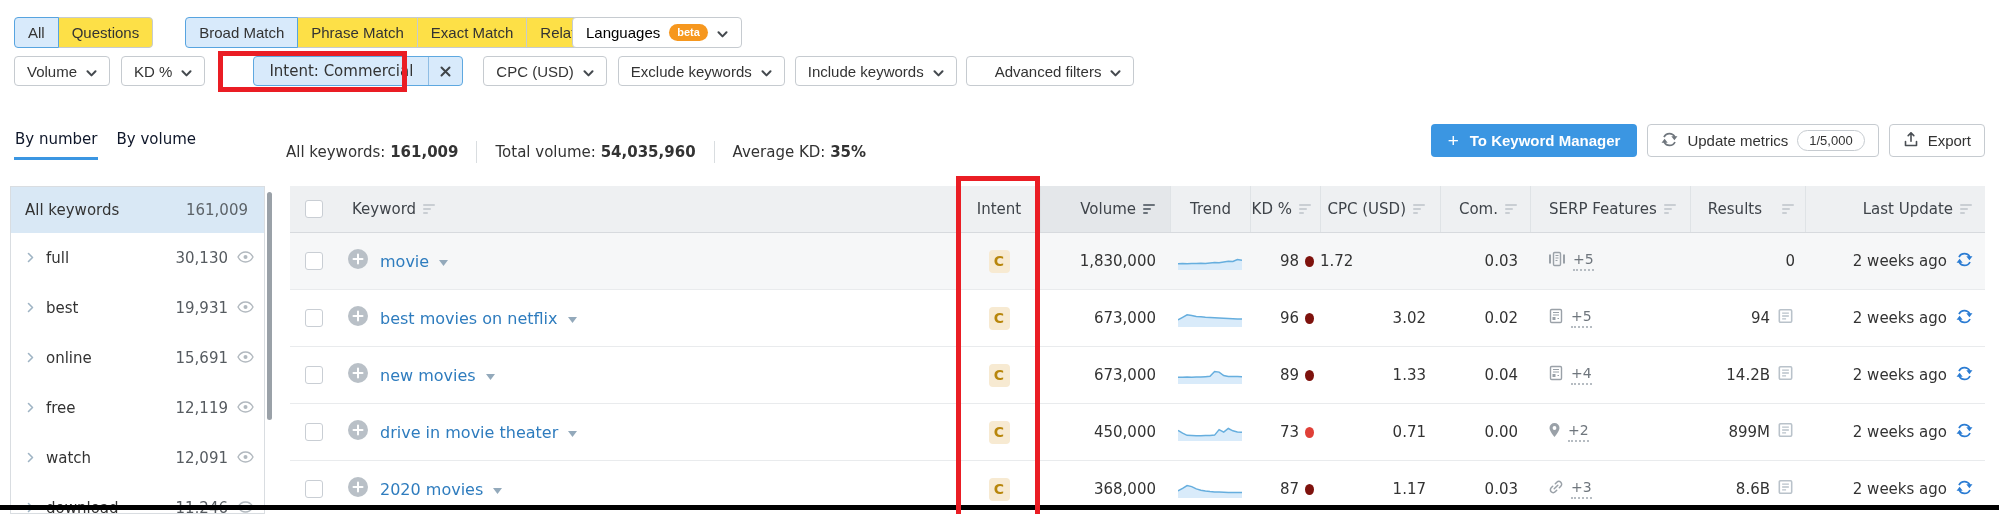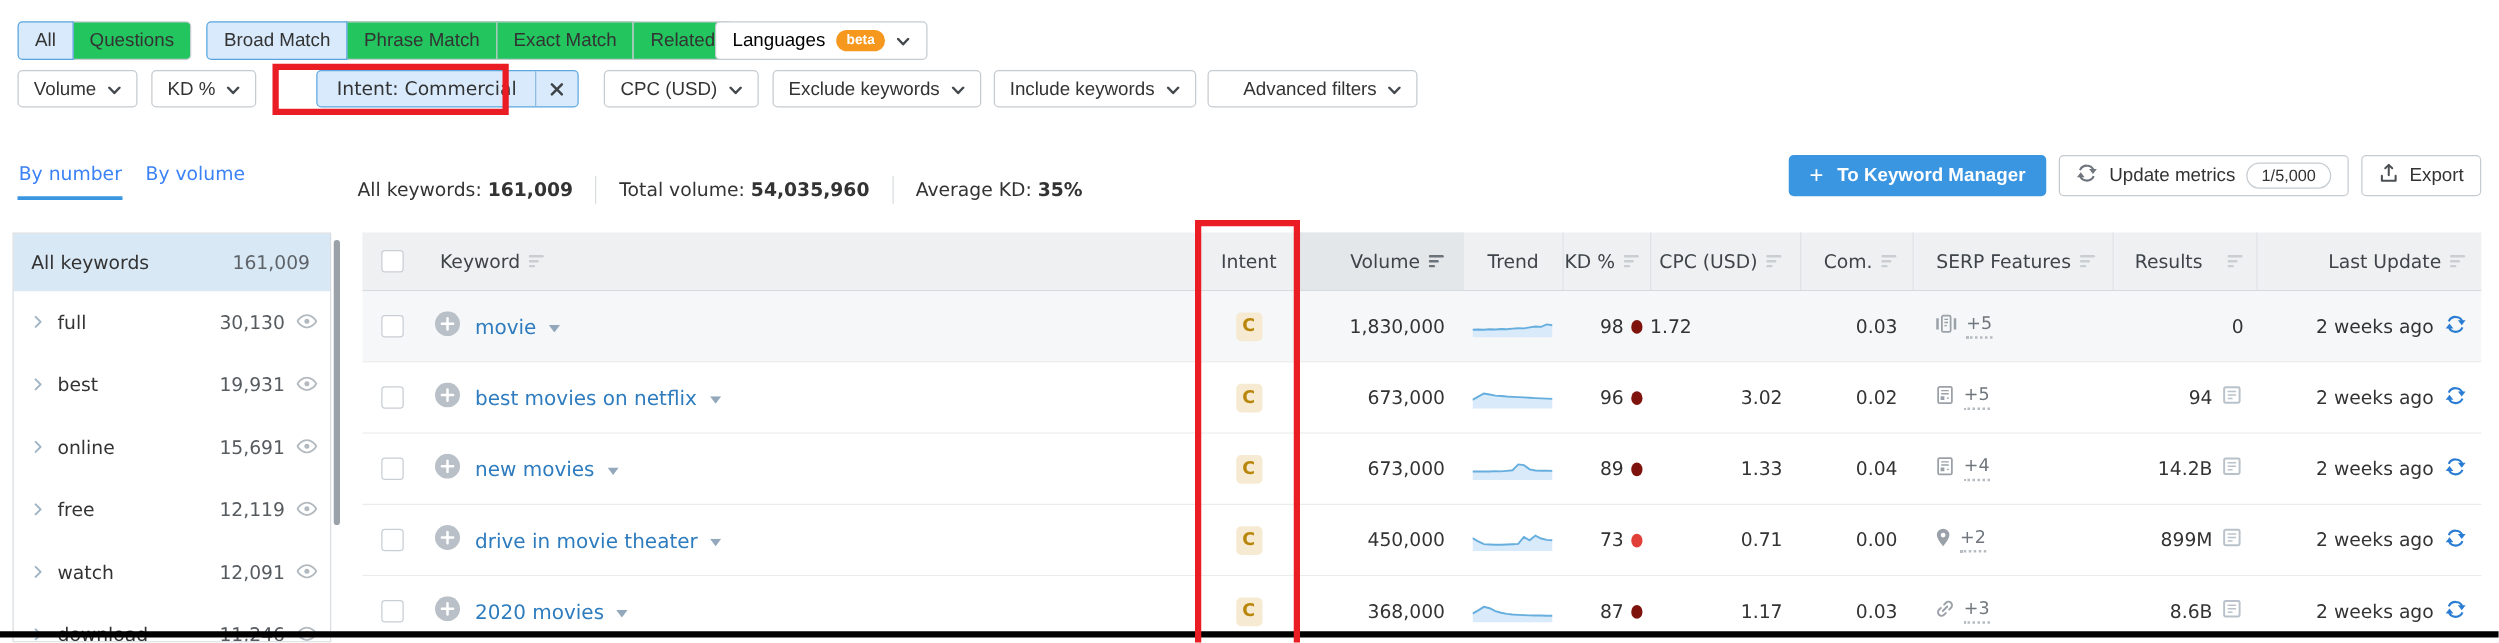--- a/index.html
+++ b/index.html
@@ -3,22 +3,22 @@
 <meta charset="utf-8">
 <style>
   html,body{margin:0;padding:0;}
   body{width:1999px;height:514px;overflow:hidden;background:#fff;
        font-family:"DejaVu Sans","Liberation Sans",sans-serif;color:#333;position:relative;}
   .app{position:absolute;inset:0;}
 
   
   .tabs-row{position:absolute;left:14px;top:17px;display:flex;align-items:center;}
   .seg{display:flex;}
-  #seg1{margin-right:12px;}
-  .seg .tab{height:31px;padding:0 13px;border:1px solid #c6cbd0;background:#22c55e;font-size:15px;
+  #seg1{margin-right:32px;}
+  .seg .tab{height:31px;padding:0 13px;border:1px solid #c6cbd0;background:#fde047;font-size:15px;
             color:#333;display:flex;align-items:center;margin-left:-1px;cursor:pointer;box-sizing:border-box;}
   .seg .tab:first-child{border-radius:4px 0 0 4px;margin-left:0;}
   .seg .tab:last-child{border-radius:0 4px 4px 0;}
   .seg .tab.sel{background:#d8eafb;border-color:#57a4e0;z-index:2;position:relative;}
   .languages{position:absolute;left:558px;top:0;height:31px;border:1px solid #c6cbd0;border-radius:4px;
              background:#fff;display:flex;align-items:center;gap:9px;padding:0 13px;font-size:15px;
              cursor:pointer;box-sizing:border-box;}
   .beta{background:#f6971e;color:#fff;font-size:11px;font-weight:700;border-radius:9px;padding:3px 8px;line-height:1;}
 
   
@@ -30,21 +30,21 @@
   .chip.applied .xwrap{width:33px;height:100%;display:flex;align-items:center;justify-content:center;
                        border-left:1px solid #8fbde4;cursor:pointer;}
 
   
   .redbox{position:absolute;border:5px solid #ea1d24;box-sizing:border-box;pointer-events:none;z-index:95;}
   .filter-redbox{left:218px;top:51px;width:189px;height:41px;}
   .intent-redbox{left:956px;top:176px;width:84px;height:400px;}
 
   
   .view-tabs{position:absolute;left:14px;top:120px;height:40px;display:flex;gap:17px;}
-  .vt{font-size:15px;color:#3b82f6;display:inline-flex;align-items:center;border-bottom:3px solid transparent;
+  .vt{font-size:15px;color:#0f172a;display:inline-flex;align-items:center;border-bottom:3px solid transparent;
       cursor:pointer;padding:0 1px;box-sizing:border-box;}
   .vt.active{border-bottom-color:#3b96e2;}
   .stats{position:absolute;left:286px;top:132px;height:40px;display:flex;align-items:center;font-size:15px;}
   .stat b{font-weight:700;}
   .sep{width:1px;height:22px;background:#d9dde0;margin:0 18px;}
   .actions{position:absolute;right:14px;top:124px;display:flex;gap:10px;height:33px;}
   .btn-primary{background:#3b96e2;color:#fff;border:none;border-radius:4px;font-size:15px;font-weight:600;
                display:flex;align-items:center;gap:11px;padding:0 17px;cursor:pointer;}
   .btn-primary .pl{font-size:19px;font-weight:400;line-height:1;}
   .btn{background:#fff;border:1px solid #c6cbd0;border-radius:4px;font-size:15px;color:#333;

